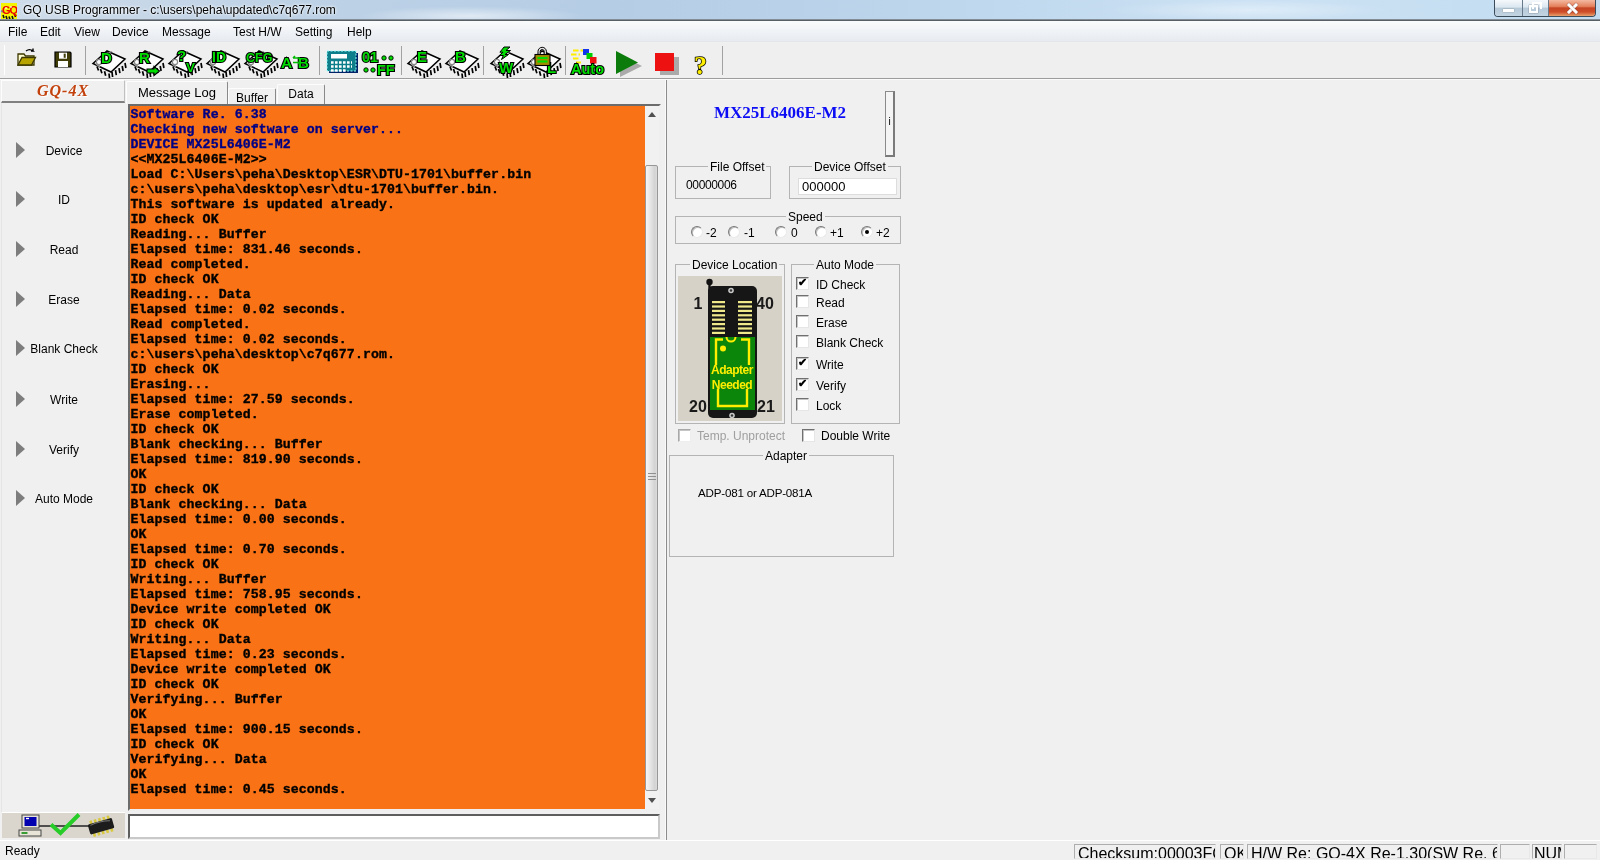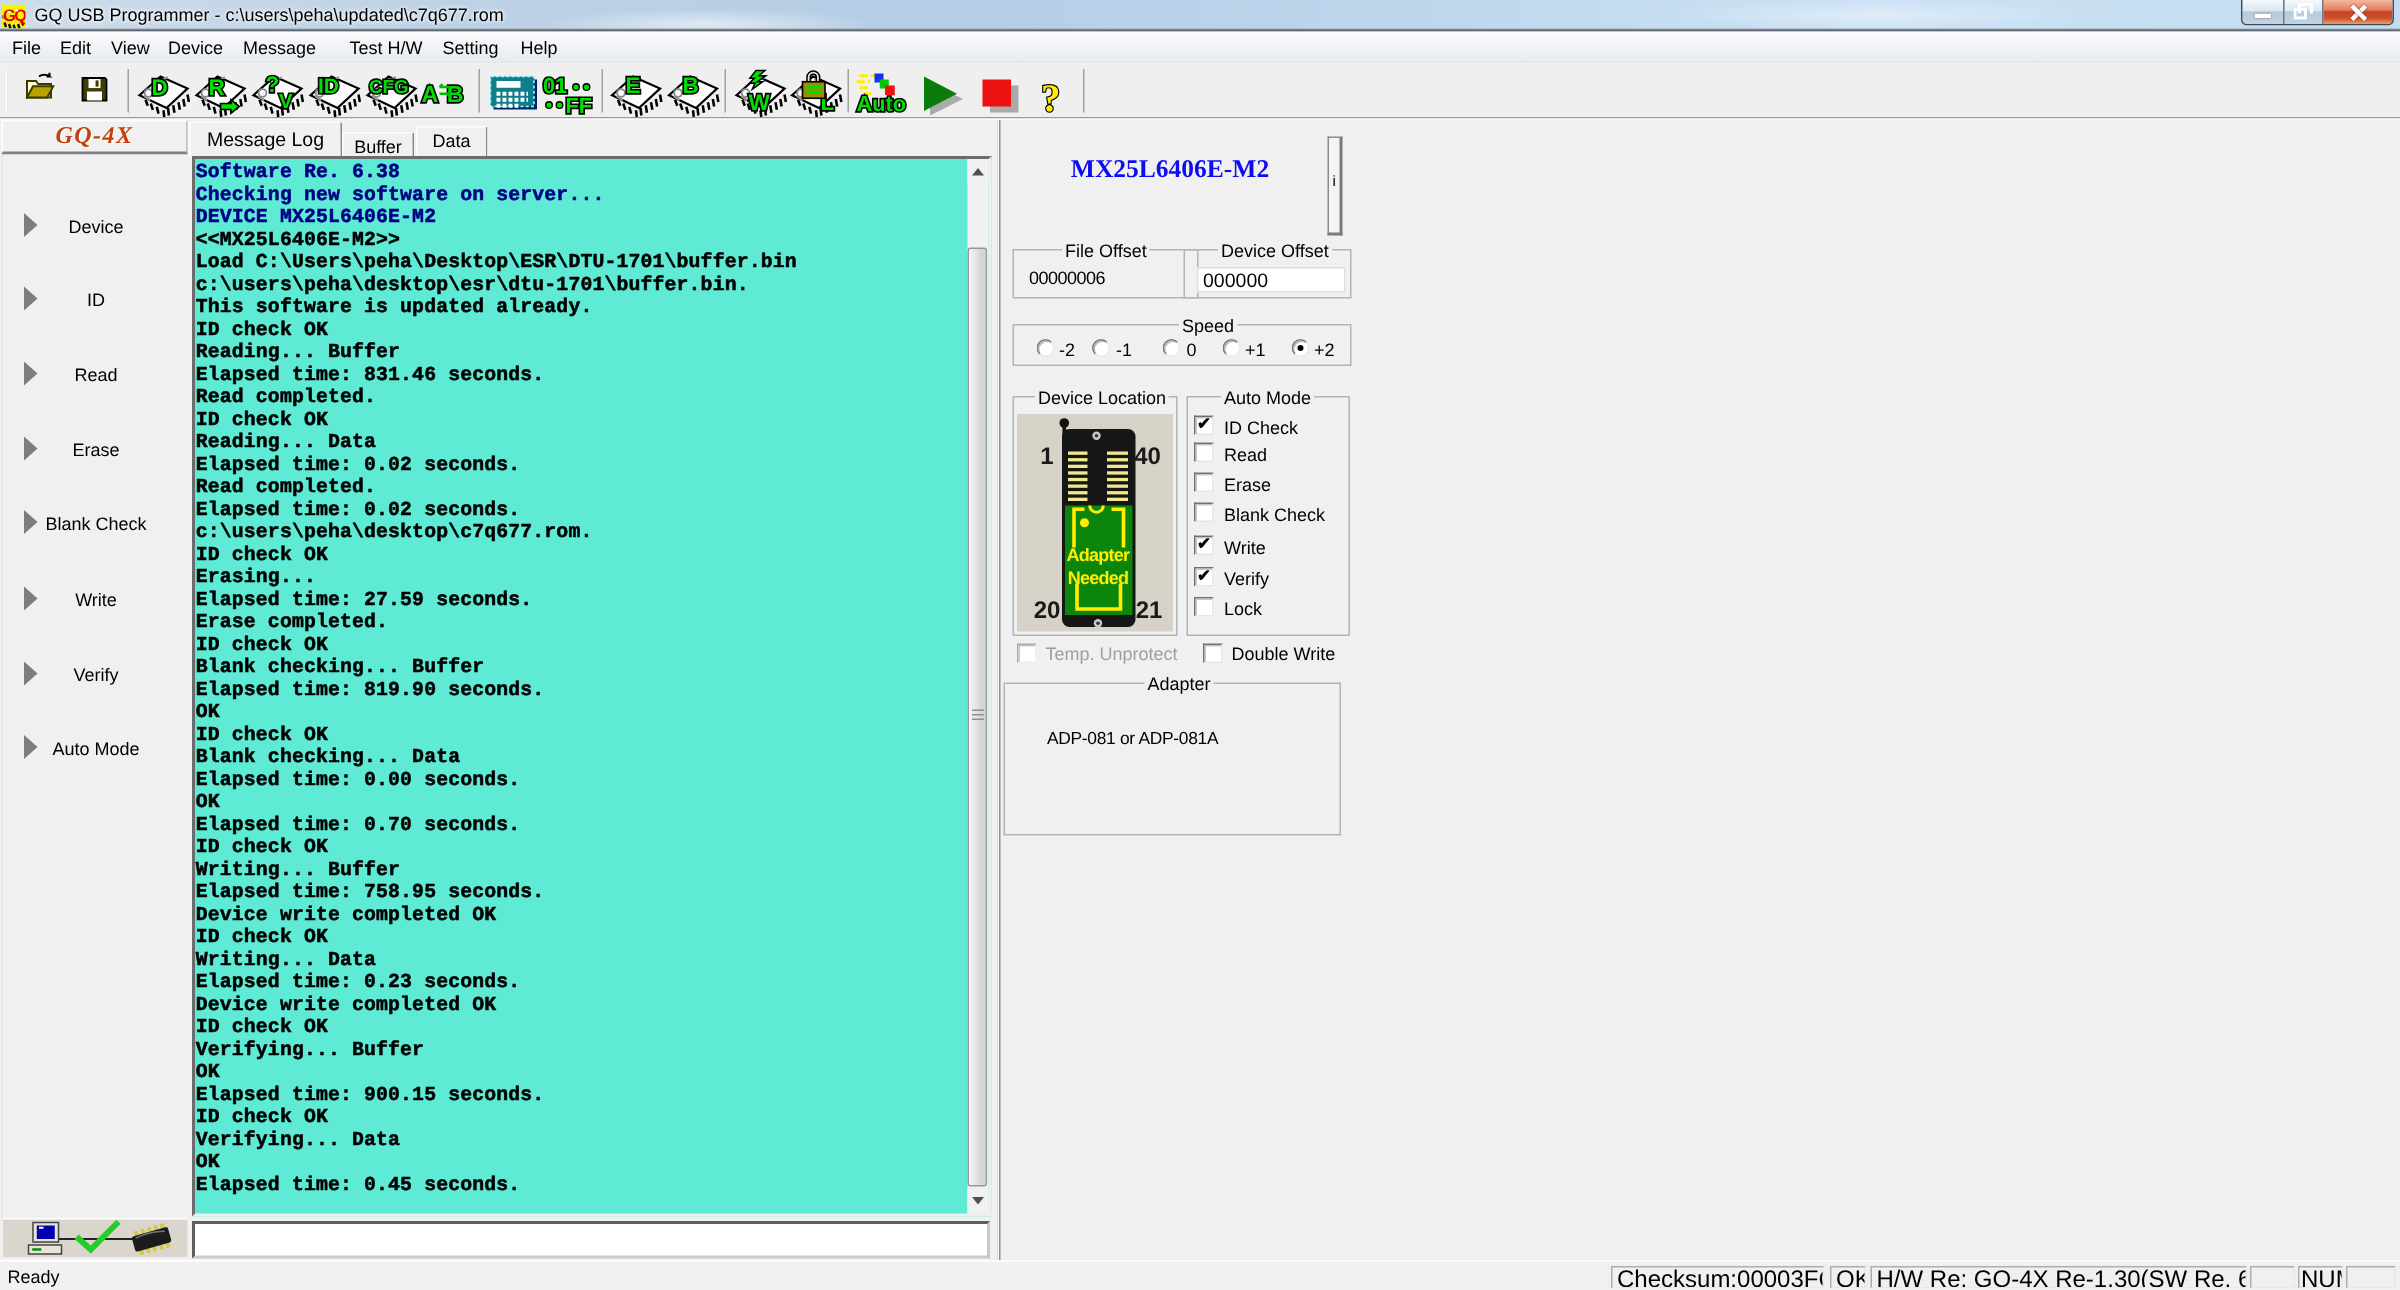--- a/index.html
+++ b/index.html
@@ -49,21 +49,21 @@
 .sbitem .arr { position:absolute; left:14px; top:-2px; width:0; height:0; border-left:9px solid #7d7d7d; border-top:8.5px solid transparent; border-bottom:8.5px solid transparent; }
 .sbitem .lbl { position:absolute; left:0; top:0; width:124px; text-align:center; font-size:12px; color:#000; }
 #sbicons { left:2px; top:812px; width:123px; height:26px; background:#dad6cd; border-top:1px solid #fff; }
 
 .tab { position:absolute; background:#f0f0f0; border:1px solid #898989; border-bottom:none;
   border-top-color:#fdfdfd; border-left-color:#fdfdfd; border-radius:2px 2px 0 0; text-align:center; color:#000; }
 #tab1 { left:126px; top:81px; width:102px; height:23px; font-size:13px; line-height:22px; z-index:3;}
 #tab2 { left:228px; top:88px; width:48px; height:20px; font-size:12px; line-height:19px; }
 #tab3 { left:277px; top:84px; width:48px; height:20px; font-size:12px; line-height:19px; }
 
-#logframe { left:128px; top:104px; width:533px; height:707px; background:#5eead4;
+#logframe { left:128px; top:104px; width:533px; height:707px; background:#f97316;
   border:2px solid; border-color:#6c6c6c #efefef #efefef #6c6c6c; }
 #logtext { position:absolute; left:0.5px; top:1px; width:512px; font-family:"Liberation Mono", monospace;
   font-weight:bold; font-size:13.2px; line-height:15px; white-space:pre; color:#000; letter-spacing:0.1px; -webkit-text-stroke:0.35px currentColor;}
 #logtext .nv { color:#000084; }
 
 #vsb { position:absolute; right:0px; top:0px; width:14px; height:703px; background:#f1f1f1; }
 #vsb .ar { position:absolute; left:0; width:14px; height:17px; background:#f1f1f1; }
 #vsb .tri-up { position:absolute; left:3px; top:6px; width:0; height:0; border-left:4px solid transparent; border-right:4px solid transparent; border-bottom:5px solid #505050; }
 #vsb .tri-dn { position:absolute; left:3px; top:6px; width:0; height:0; border-left:4px solid transparent; border-right:4px solid transparent; border-top:5px solid #505050; }
 #vsbthumb { position:absolute; left:0px; top:59px; width:13px; height:626px; border:1px solid #979797; border-radius:2px;
@@ -345,21 +345,21 @@
       </div>
   <div class="ar" style="top:686px">
         <div class="tri-dn"></div>
       </div>
 </div>
 </div>
 <div class="abs" id="loginput"></div>
 <div class="abs" id="divider"></div>
 <div class="abs" id="devname">MX25L6406E-M2</div>
 <div class="abs" id="ibtn">i</div>
-<div class="grp" style="left:675px;top:166px;width:124px;height:33px">
+<div class="grp" style="left:675px;top:166px;width:96px;height:33px">
   <div class="gt" style="left:32px">File Offset</div>
   <div style="position:absolute;left:10px;top:11px;font-size:12px;letter-spacing:-0.35px">00000006</div>
 </div>
 <div class="grp" style="left:789px;top:166px;width:112px;height:33px">
   <div class="gt" style="left:22px">Device Offset</div>
   <div style="position:absolute;left:8px;top:11px;width:99px;height:17px;background:#fff;border:1px solid #ddd;font-size:13px;padding-left:3px">000000</div>
 </div>
 <div class="grp" style="left:675px;top:216px;width:226px;height:28px">
   <div class="gt" style="left:110px">Speed</div>
   <div class="rad" style="left:15px;top:9px"></div>

